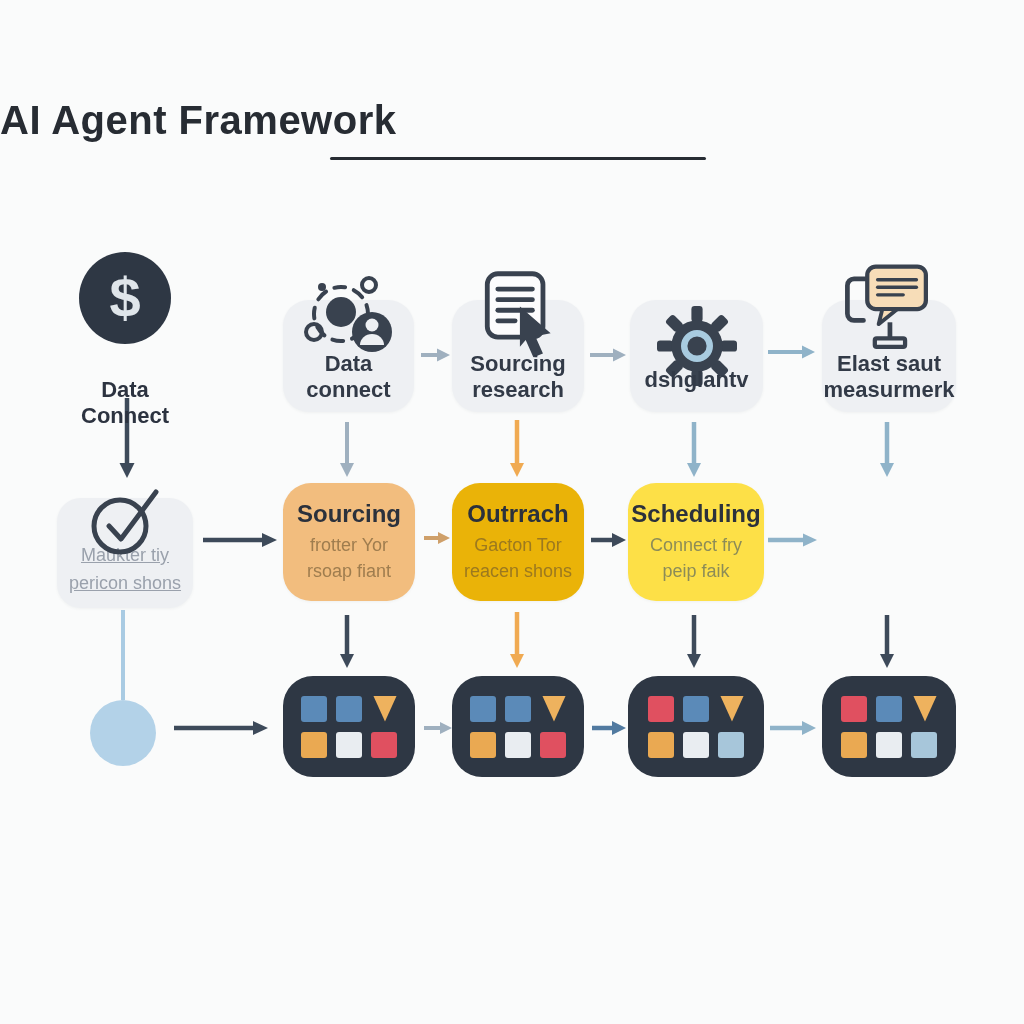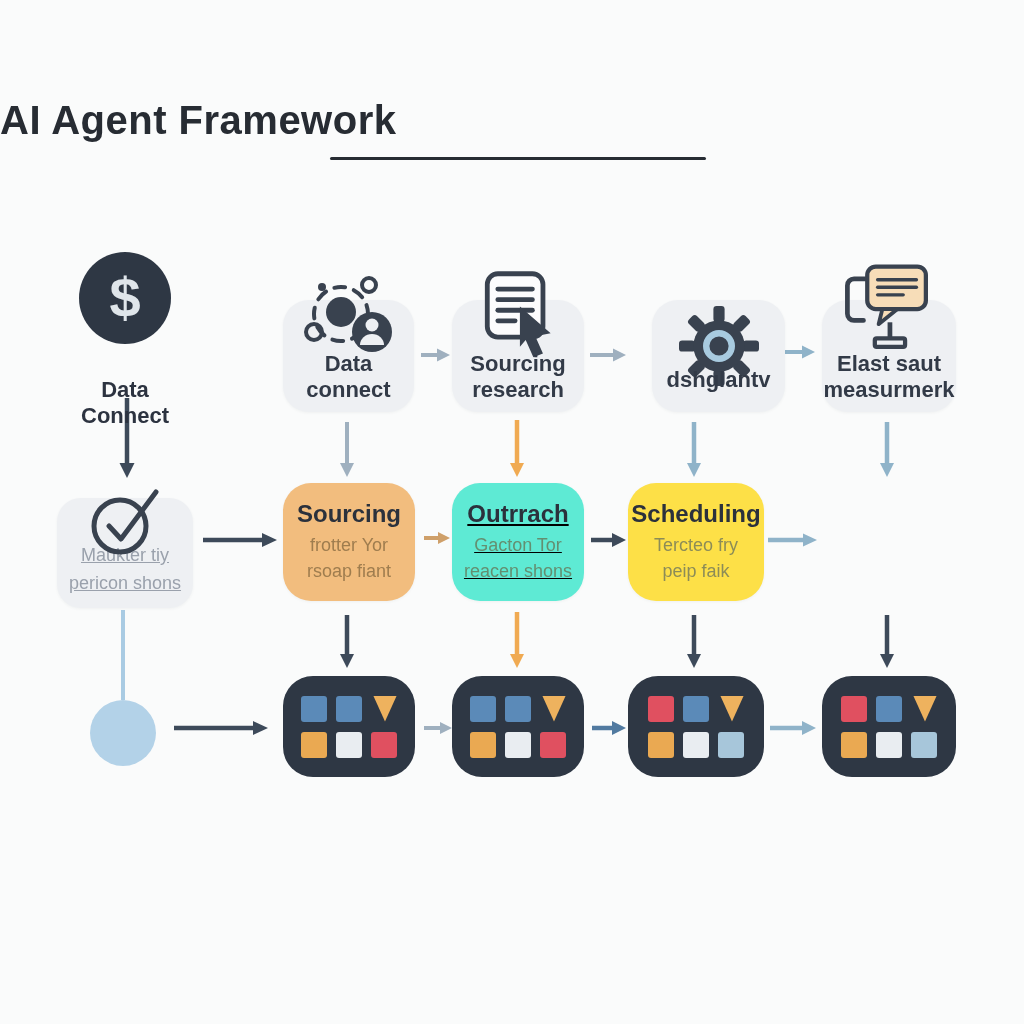--- a/index.html
+++ b/index.html
@@ -168,21 +168,21 @@
         <line x1="29" y1="55" x2="47" y2="55" style="stroke:var(--c-icon_dark)" stroke-width="5" stroke-linecap="round"></line>
         <polygon points="52,40 84,68 68,71 76,89 66,93 58,75 52,82" style="fill:var(--c-icon_dark)"></polygon>
       </svg>
     </span>
     <div class="top-label">
       <div>Sourcing</div>
       <div>research</div>
     </div>
   </div>
 
-  <div class="node top-box" style="left:652px;width:133px;">
+  <div class="node top-box" style="left:630px;width:133px;">
     <span class="icon" style="top:6px;">
       <svg width="80" height="80" viewBox="0 0 100 100">
         <g style="fill:var(--c-icon_dark)">
           <rect x="43" y="0" width="14" height="20" rx="4"></rect>
           <rect x="43" y="0" width="14" height="20" rx="4" transform="rotate(45 50 50)"></rect>
           <rect x="43" y="0" width="14" height="20" rx="4" transform="rotate(90 50 50)"></rect>
           <rect x="43" y="0" width="14" height="20" rx="4" transform="rotate(135 50 50)"></rect>
           <rect x="43" y="0" width="14" height="20" rx="4" transform="rotate(180 50 50)"></rect>
           <rect x="43" y="0" width="14" height="20" rx="4" transform="rotate(225 50 50)"></rect>
           <rect x="43" y="0" width="14" height="20" rx="4" transform="rotate(270 50 50)"></rect>
@@ -230,32 +230,32 @@
   </div>
 
   <div class="node mid-box" style="left: 283px; width: 132px; background: rgb(242, 189, 126);">
     <div class="mid-title">Sourcing</div>
     <div class="mid-sub sub-orange">
       <div>frotter Yor</div>
       <div>rsoap fiant</div>
     </div>
   </div>
 
-  <div class="node mid-box" style="left: 452px; width: 132px; background: #5eead4; text-decoration: underline;">
+  <div class="node mid-box" style="left: 452px; width: 132px; background: #eab308;">
     <div class="mid-title">Outrrach</div>
     <div class="mid-sub sub-orange">
       <div>Gacton Tor</div>
       <div>reacen shons</div>
     </div>
   </div>
 
   <div class="node mid-box" style="left: 628px; width: 136px; background: #fde047;">
     <div class="mid-title">Scheduling</div>
     <div class="mid-sub sub-blue">
-      <div>Tercteo fry</div>
+      <div>Connect fry</div>
       <div>peip faik</div>
     </div>
   </div>
 
 
   <div class="blue-circle"></div>
 
   <div class="dash-box" style="left:283px;width:132px;">
     <div class="tile-grid">
       <div class="tile" style="background: rgb(91, 138, 184);"></div>

